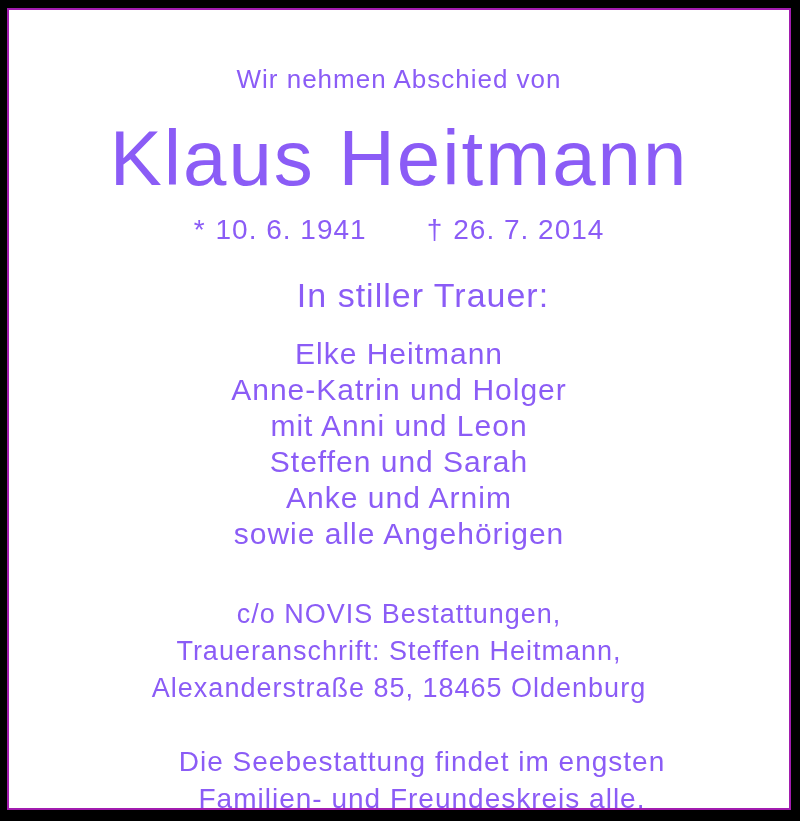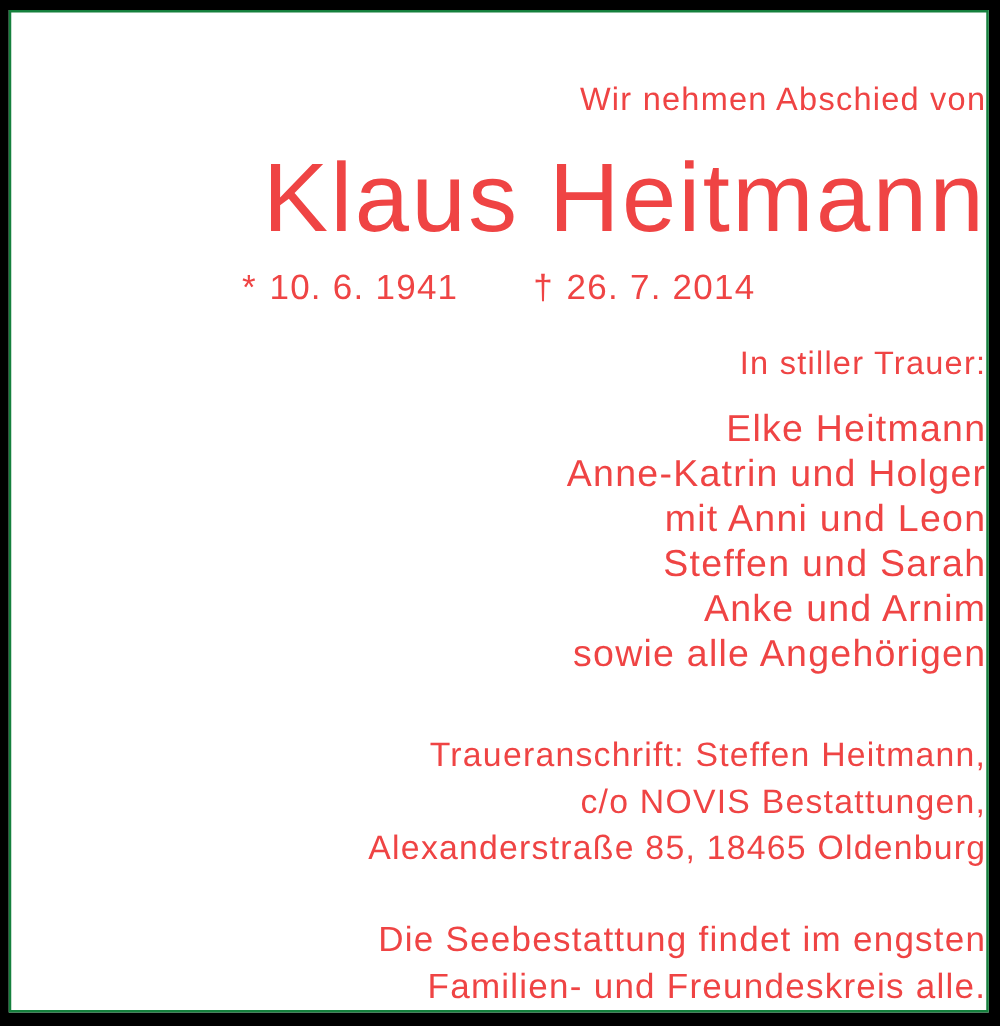--- a/index.html
+++ b/index.html
@@ -17,24 +17,24 @@
     height: 821px;
     background: #000000;
   }
   .paper {
     position: absolute;
     left: 7px;
     top: 8px;
     right: 9px;
     bottom: 11px;
     background: #ffffff;
-    border: 2px solid #15803d;
+    border: 2px solid #a21caf;
     box-sizing: border-box;
-    text-align: right;
-    color: #ef4444;
+    text-align: center;
+    color: #8b5cf6;
     letter-spacing: 1px;
   }
   .intro {
     margin-top: 54px;
     font-size: 26px;
     line-height: 1.2;
   }
   .name {
     margin: 24px 0 0 0;
     font-size: 78px;
@@ -50,21 +50,21 @@
     display: flex;
     justify-content: center;
     gap: 60px;
   }
   .date-symbol {
     display: inline-block;
     margin-right: 10px;
   }
   .trauer-header {
     margin-top: 28px;
-    font-size: 26px;
+    font-size: 34px;
     line-height: 1.2;
     padding-left: 48px;
   }
   .mourners {
     margin-top: 20px;
     font-size: 30px;
     line-height: 36px;
   }
   .address {
     margin-top: 44px;
@@ -102,22 +102,22 @@
     <div class="mourners">
       <div>Elke Heitmann</div>
       <div>Anne-Katrin und Holger</div>
       <div>mit Anni und Leon</div>
       <div>Steffen und Sarah</div>
       <div>Anke und Arnim</div>
       <div>sowie alle Angehörigen</div>
     </div>
 
     <div class="address">
+      <div>c/o NOVIS Bestattungen,</div>
       <div>Traueranschrift: Steffen Heitmann,</div>
-      <div>c/o NOVIS Bestattungen,</div>
       <div>Alexanderstraße 85, 18465 Oldenburg</div>
     </div>
 
     <div class="closing">
       <div>Die Seebestattung findet im engsten</div>
       <div>Familien- und Freundeskreis alle.</div>
     </div>
 
   </div>
 </div>

